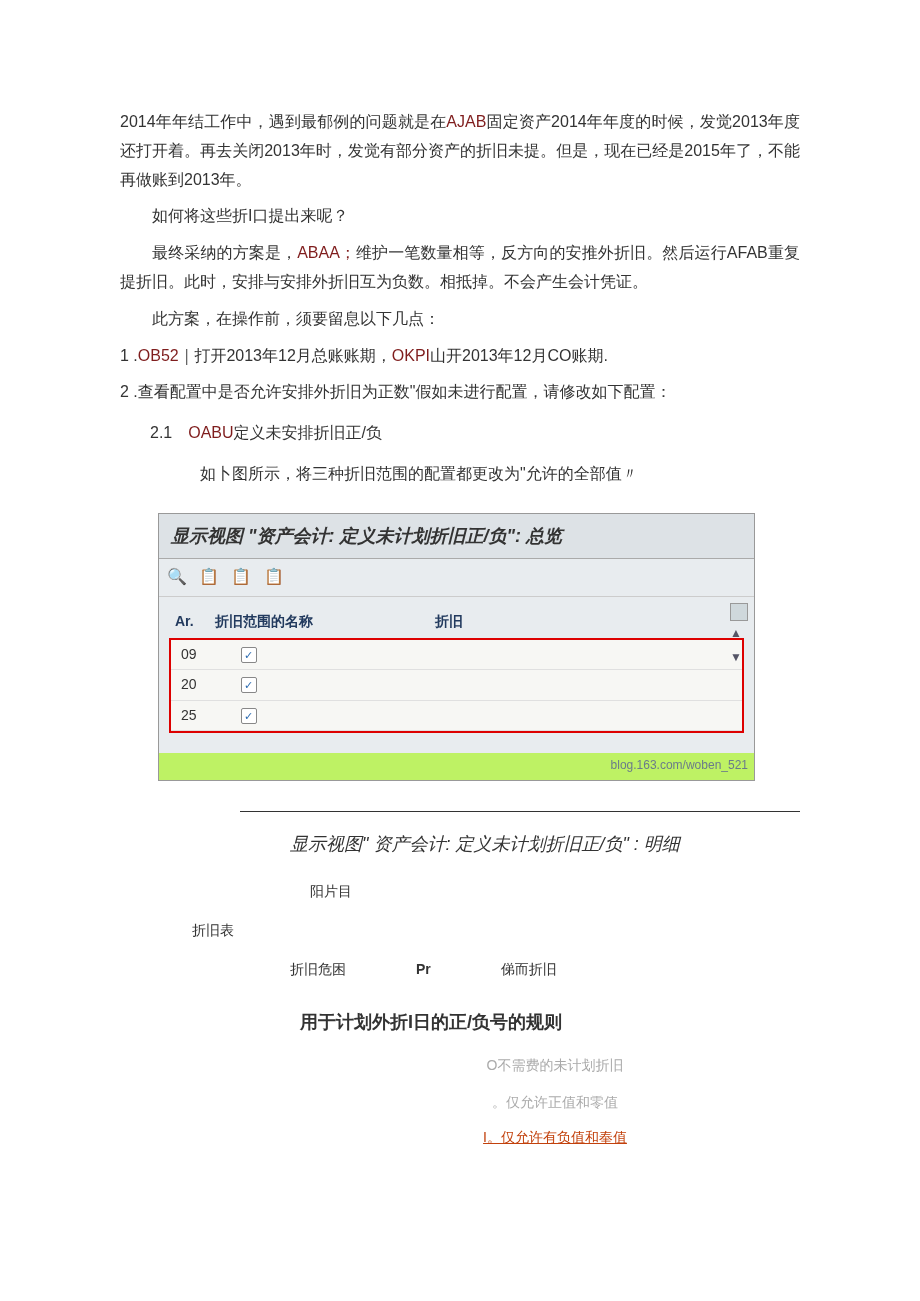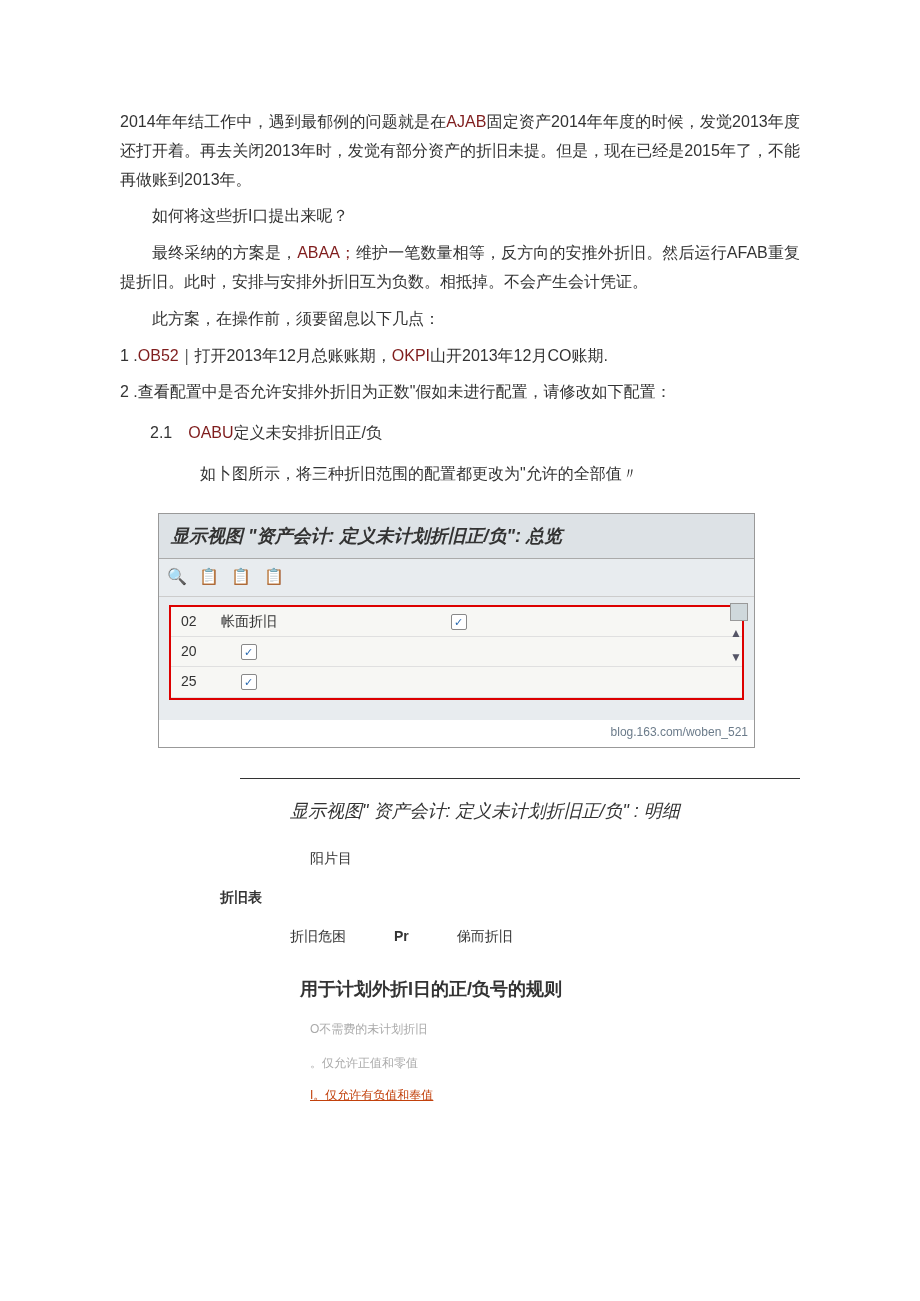--- a/index.html
+++ b/index.html
@@ -126,53 +126,54 @@
       height: 16px;
       background: #cfd8dc;
       border: 1px solid #999;
       display: inline-block;
     }
     .sap-footer {
       text-align: right;
       font-size: 12px;
       color: #6b7b8a;
       padding: 2px 6px 4px 0;
-      background: #ffffff;
+      background: #bef264;
     }
 
     
     .divider {
       width: 560px;
       margin: 30px 0 16px 120px;
       border-top: 1.5px solid #333;
     }
     .sap-title2 {
       font-style: italic;
       font-size: 18px;
       margin-left: 170px;
       margin-bottom: 18px;
     }
     .detail-row {
       font-size: 14px;
       margin: 14px 0 14px 190px;
     }
     .detail-row-labels {
       display: flex;
-      gap: 48px;
+      gap: 70px;
       font-size: 14px;
       margin: 8px 0 24px 170px;
     }
     .rule-header {
       font-size: 18px;
       font-weight: bold;
       margin: 24px 0 14px 180px;
     }
     .radio-opt {
-      font-size: 12px;
+      font-size: 14px;
       margin: 10px 0 10px 190px;
+      text-align: center;
     }
     .radio-gray {
       color: #aaa;
     }
     .radio-dim {
       color: #aaa;
       margin-top: 12px;
     }
     .radio-link {
       color: #c2410c;
@@ -216,24 +217,28 @@
 
 <div class="sap-screen1">
   <div class="sap-title">显示视图 "资产会计: 定义未计划折旧正/负": 总览</div>
   <div class="sap-toolbar">🔍 📋 📋 📋</div>
   <div class="sap-table-wrap">
     <div class="sap-side-icons">
       <span class="sap-square"></span>
       <span>▲</span>
       <span>▼</span>
     </div>
+    <div class="sap-th-row">
+      <div class="sap-th-ar">Ar.</div>
+      <div class="sap-th-name">折旧范围的名称</div>
+      <div class="sap-th-dep">折旧</div>
+    </div>
     <div class="sap-red-box">
       <div class="sap-tr">
-        <div class="sap-td-ar">02</div>
-        <div class="sap-td-name">帐面折旧</div>
+        <div class="sap-td-ar">09</div>
         <div class="sap-td-chk"><span class="chk">✓</span></div>
       </div>
       <div class="sap-tr">
         <div class="sap-td-ar">20</div>
         <div class="sap-td-chk"><span class="chk">✓</span></div>
       </div>
       <div class="sap-tr">
         <div class="sap-td-ar">25</div>
         <div class="sap-td-chk"><span class="chk">✓</span></div>
       </div>
@@ -242,21 +247,21 @@
   </div>
   <div class="sap-footer">blog.163.com/woben_521</div>
 </div>
 
 <div class="divider"></div>
 
 <div class="sap-title2">显示视图" 资产会计: 定义未计划折旧正/负" : 明细</div>
 
 <div class="detail-row">阳片目</div>
 
-<div class="detail-row" style="margin-left:100px;font-weight:bold;">折旧表</div>
+<div class="detail-row" style="margin-left:72px;font-weight:normal;">折旧表</div>
 
 <div class="detail-row-labels">
   <span>折旧危困</span>
   <span style="font-weight:bold;">Pr</span>
   <span>俤而折旧</span>
 </div>
 
 <div class="rule-header">用于计划外折I日的正/负号的规则</div>
 
 <div class="radio-opt radio-gray">O不需费的未计划折旧</div>

